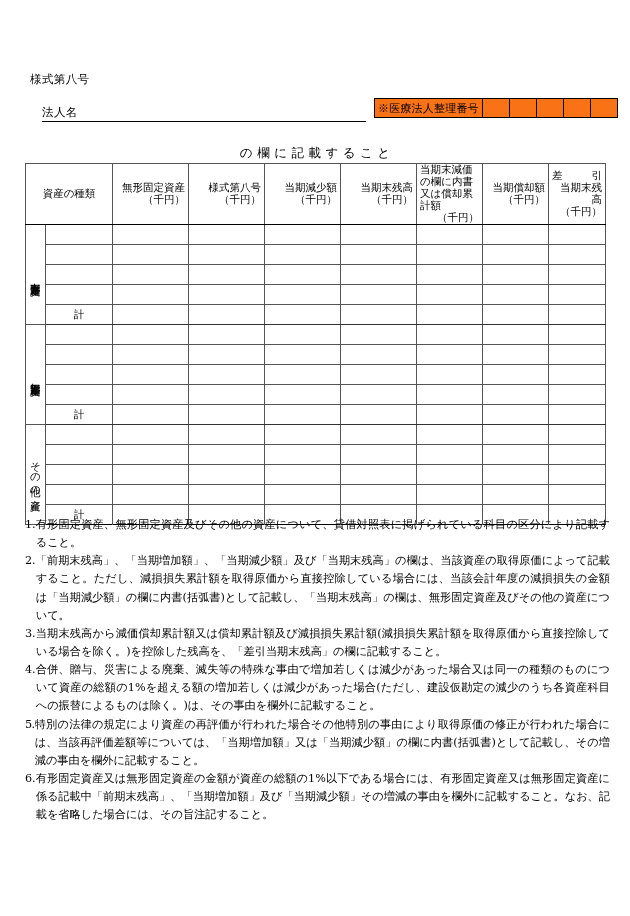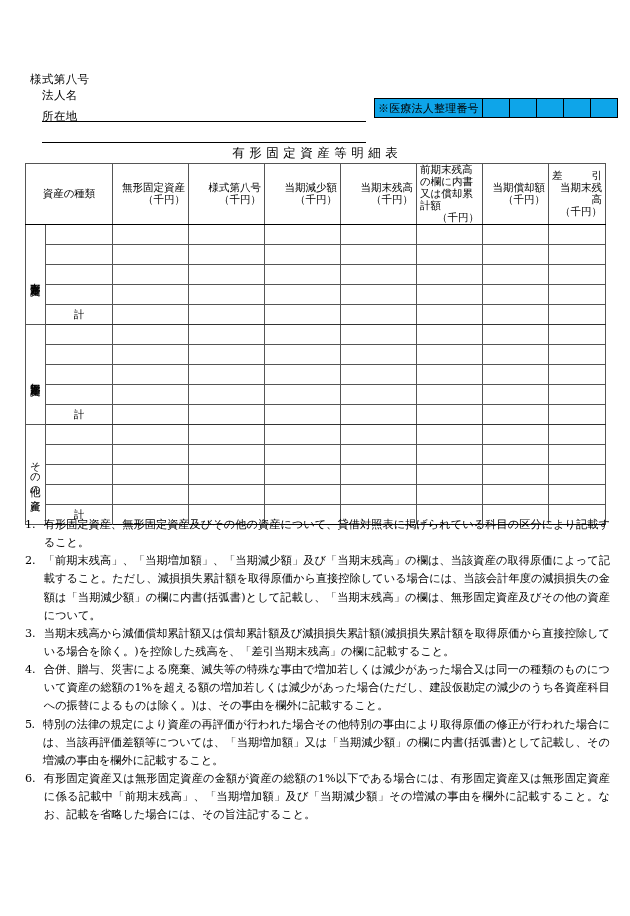--- a/index.html
+++ b/index.html
@@ -38,42 +38,42 @@
   .field-row {
     position: absolute;
     display: flex;
     align-items: flex-end;
     height: 17px;
   }
   .field-row .fl {
     font-size: 11.5px;
     letter-spacing: 0.4px;
     border-bottom: 1px solid #000;
-    padding-bottom: 18px;
+    padding-bottom: 1px;
     white-space: nowrap;
   }
   .field-row .fline {
     border-bottom: 1px solid #000;
     height: 13px;
   }
   #row-corp { left: 42px; top: 105px; }
   #row-addr { left: 42px; top: 126px; }
   #row-corp .fline { width: 288px; }
   #row-addr .fline { width: 288px; }
 
   
   .reg-box {
     position: absolute;
     left: 374px;
     top: 98px;
     border: 1.6px solid #000;
     display: flex;
     height: 20px;
     box-sizing: border-box;
-    background: #0ea5e9;
+    background: #f97316;
   }
   .reg-label {
     font-size: 11px;
     letter-spacing: 0.2px;
     padding: 0 3px;
     display: flex;
     align-items: center;
     border-right: 1px solid #000;
     white-space: nowrap;
   }
@@ -180,51 +180,46 @@
   }
   .note .num {
     flex: 0 0 auto;
     white-space: nowrap;
     text-align: left;
   }
   .note .txt {
     flex: 1 1 auto;
     text-align: justify;
     text-justify: inter-ideograph;
-    margin-left: 8px;
   }
   .note.tight .num { letter-spacing: -0.5px; }
 </style>
 </head>
 <body>
 
 <div class="page">
 
   <div class="form-no">様式第八号</div>
 
   <div class="field-row" id="row-corp">
     <span class="fl">法人名</span>
     <span class="fline"></span>
   </div>
 
-  <div class="field-row" id="row-addr">
-    <span class="fl">所在地</span>
-    <span class="fline"></span>
-  </div>
 
   <div class="reg-box">
     <div class="reg-label">※医療法人整理番号</div>
     <div class="reg-cell"></div>
     <div class="reg-cell"></div>
     <div class="reg-cell"></div>
     <div class="reg-cell"></div>
     <div class="reg-cell"></div>
   </div>
 
-  <div class="table-title">有形固定資産等明細表</div>
+  <div class="table-title">の欄に記載すること</div>
 
   <div class="tbl-wrap">
     <table class="main">
       <colgroup>
         <col style="width:20px">
         <col style="width:67px">
         <col style="width:76px">
         <col style="width:76px">
         <col style="width:76px">
         <col style="width:76px">
@@ -257,21 +252,21 @@
             </div>
           </th>
           <th class="hd">
             <div class="hd-inner hd-r">
               <span>当期末残高</span>
               <span class="unit">（千円）</span>
             </div>
           </th>
           <th class="hd">
             <div class="hd-inner hd-l">
-              <span>前期末残高</span><br>
+              <span>当期末減価</span><br>
               <span>の欄に内書</span><br>
               <span>又は償却累</span><br>
               <span>計額</span>
               <span class="unit">（千円）</span>
             </div>
           </th>
           <th class="hd">
             <div class="hd-inner hd-r">
               <span>当期償却額</span>
               <span class="unit">（千円）</span>

